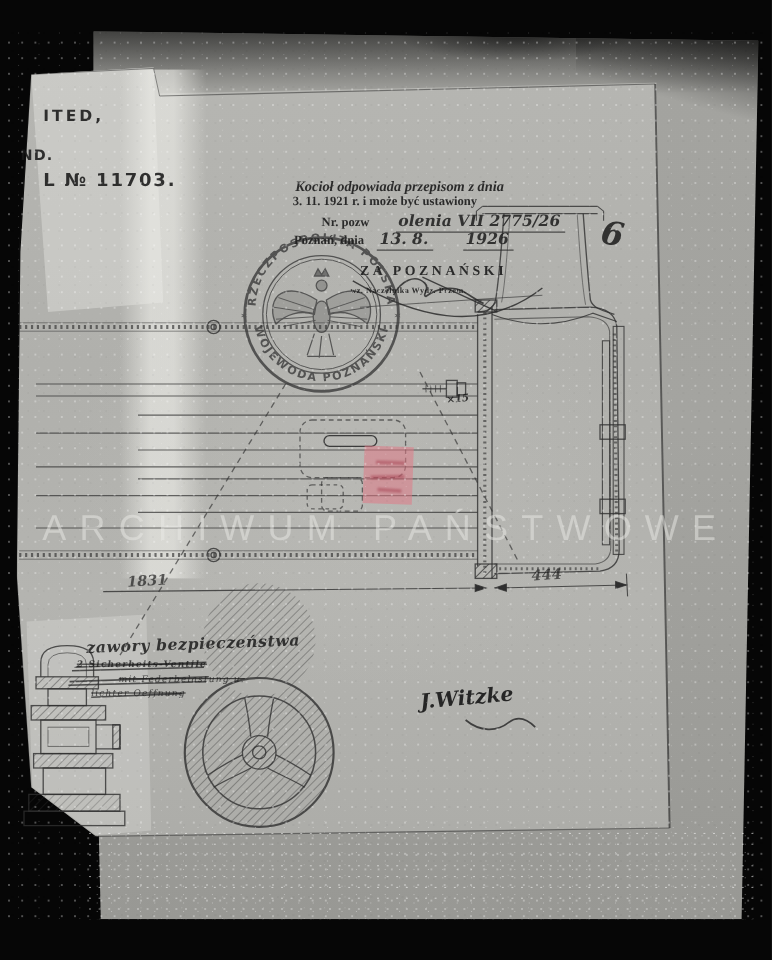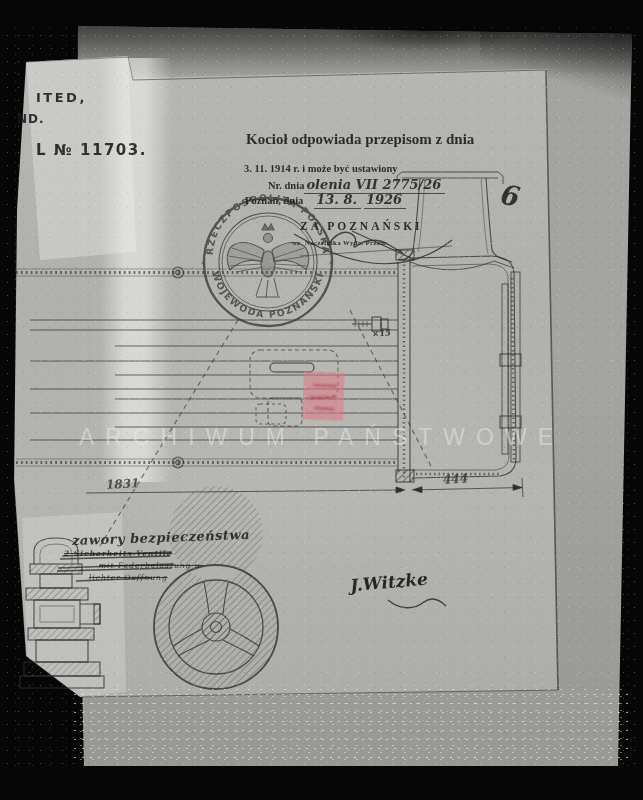--- a/index.html
+++ b/index.html
@@ -35,26 +35,26 @@
 
   svg.ink{left:0;top:0;position:absolute;}
 
   
   .t{position:absolute;white-space:nowrap;color:rgba(24,24,24,.88);}
   .draft{font-family:"DejaVu Sans",sans-serif;font-weight:700;text-align:right;}
   .print{font-family:"Liberation Serif",serif;font-weight:700;color:rgba(30,30,30,.92);}
   .hand{font-family:"DejaVu Serif",serif;font-style:italic;font-weight:600;color:rgba(32,32,32,.88);}
   .struck{font-family:"DejaVu Serif",serif;font-style:italic;font-size:7.5px;letter-spacing:1px;
           text-decoration:line-through;color:rgba(28,28,28,.78);}
-  .underl{border-bottom:1.2px solid rgba(40,40,40,.75);padding:0 4px 1px 2px;}
+  .underl{border-bottom:1.2px solid rgba(40,40,40,.75);padding:0 4px 1px 2px;margin-left:22px;}
 
   .wm{position:absolute;left:0;width:643px;text-align:center;
       font-family:"Liberation Sans",sans-serif;font-weight:400;
       color:rgba(234,234,229,.5);pointer-events:none;}
-  .wm1{top:424px;font-size:23px;letter-spacing:11px;}
+  .wm1{top:424px;font-size:30px;letter-spacing:11px;}
   .wm2{top:451px;font-size:22px;letter-spacing:13px;}
 
   .red-stamp{left:303px;top:372px;width:41px;height:48px;background:rgba(224,122,134,.55);
              transform:rotate(2deg);}
   .red-stamp div{position:absolute;background:rgba(150,32,52,.4);filter:blur(1px);}
   .rs1{left:10px;top:12px;width:24px;height:3px;}
   .rs2{left:6px;top:24px;width:28px;height:3px;transform:rotate(-3deg);}
   .rs3{left:12px;top:35px;width:20px;height:3px;transform:rotate(2deg);}
 
   .grain{left:0;top:26px;width:643px;height:740px;pointer-events:none;opacity:.8;
@@ -247,48 +247,48 @@
         <path d="M 272,250 C 284,242 296,240 304,246 C 310,252 310,262 306,270 C 298,262 286,258 274,262 Z" fill="#3c3c3c" fill-opacity=".22"></path>
         <path d="M 262,258 L 232,248 M 261,261 L 228,256 M 261,264 L 230,266 M 263,267 L 236,272" stroke-width=".8"></path>
         <path d="M 274,258 L 304,248 M 275,261 L 308,256 M 275,264 L 306,266 M 273,267 L 300,272" stroke-width=".8"></path>
         <ellipse cx="268" cy="264" rx="7" ry="13" fill="#3c3c3c" fill-opacity=".3"></ellipse>
         <path d="M 262,278 L 256,296 M 268,280 L 266,298 M 274,278 L 278,296 M 256,297 L 280,297" stroke-width="1"></path>
       </g>
     </g>
   </svg>
 
   <div class="t draft" style="left:36px;top:90px;font-size:13px;letter-spacing:2.5px;">ITED,</div>
-  <div class="t draft" style="left:17px;top:112px;font-size:12px;letter-spacing:1px;">ND.</div>
+  <div class="t draft" style="left:17px;top:122px;font-size:12px;letter-spacing:1px;">ND.</div>
   <div class="t draft" style="left:36px;top:141px;font-size:15px;letter-spacing:1.5px;">L № 11703.</div>
 
   <div>
-    <div class="t print" style="left:246px;top:131px;font-size:15px;">Kocioł odpowiada przepisom z dnia</div>
-    <div class="t print" style="left:244px;top:163px;font-size:10.5px;">3. 11. 1914 r. i może być ustawiony</div>
+    <div class="t print" style="left:246px;top:148px;font-size:12px;font-style:italic;">Kocioł odpowiada przepisom z dnia</div>
+    <div class="t print" style="left:244px;top:163px;font-size:10.5px;">3. 11. 1921 r. i może być ustawiony</div>
     <div class="t" style="left:268px;top:177px;font-size:10.5px;">
-      <span class="print">Nr. dnia</span><span class="hand underl" style="font-size:13px;">olenia VII 2775/26</span>
+      <span class="print">Nr. pozw</span><span class="hand underl" style="font-size:13px;">olenia VII 2775/26</span>
     </div>
     <div class="t" style="left:245px;top:192px;font-size:10.5px;">
       <span class="print">Poznań, dnia</span>
       <span class="hand underl" style="font-size:13px;margin-left:8px;">13. 8.</span>
       <span class="hand underl" style="font-size:13px;">1926</span>
     </div>
     <div class="t print" style="left:300px;top:220px;font-size:11.5px;letter-spacing:3px;">ZA POZNAŃSKI</div>
     <div class="t print" style="left:292px;top:239px;font-size:6.8px;letter-spacing:.4px;">wz. Naczelnika Wydz. Przem.</div>
   </div>
 
   <div class="t hand" style="left:501px;top:180px;font-size:27px;transform:rotate(10deg);">6</div>
 
   <div class="t hand" style="left:106px;top:477px;font-size:12px;transform:rotate(-3deg);opacity:.8;">1831</div>
   <div class="t hand" style="left:443px;top:472px;font-size:12px;transform:rotate(-3deg);opacity:.8;">444</div>
   <div class="t hand" style="left:372px;top:328px;font-size:8.5px;transform:rotate(-5deg);">×15</div>
 
   <div class="t hand" style="left:72px;top:530px;font-size:13px;letter-spacing:.5px;transform:rotate(-2deg);">zawory bezpieczeństwa</div>
   <div class="t struck" style="left:64px;top:549px;font-weight:bold;">2 Sicherheits-Ventile</div>
   <div class="t struck" style="left:58px;top:561px;margin-left:41px;">mit Federbelastung u.</div>
-  <div class="t struck" style="left:76px;top:573px;margin-left:13px;">lichter Oeffnung</div>
+  <div class="t struck" style="left:76px;top:573px;">lichter Oeffnung</div>
 
   <div class="t hand" style="left:350px;top:572px;font-size:17px;transform:rotate(-5deg);color:rgba(22,22,22,.9);">J.Witzke</div>
 
   <div class="abs red-stamp">
     <div class="rs1"></div>
     <div class="rs2"></div>
     <div class="rs3"></div>
   </div>
 
   <div class="abs grain"></div>

